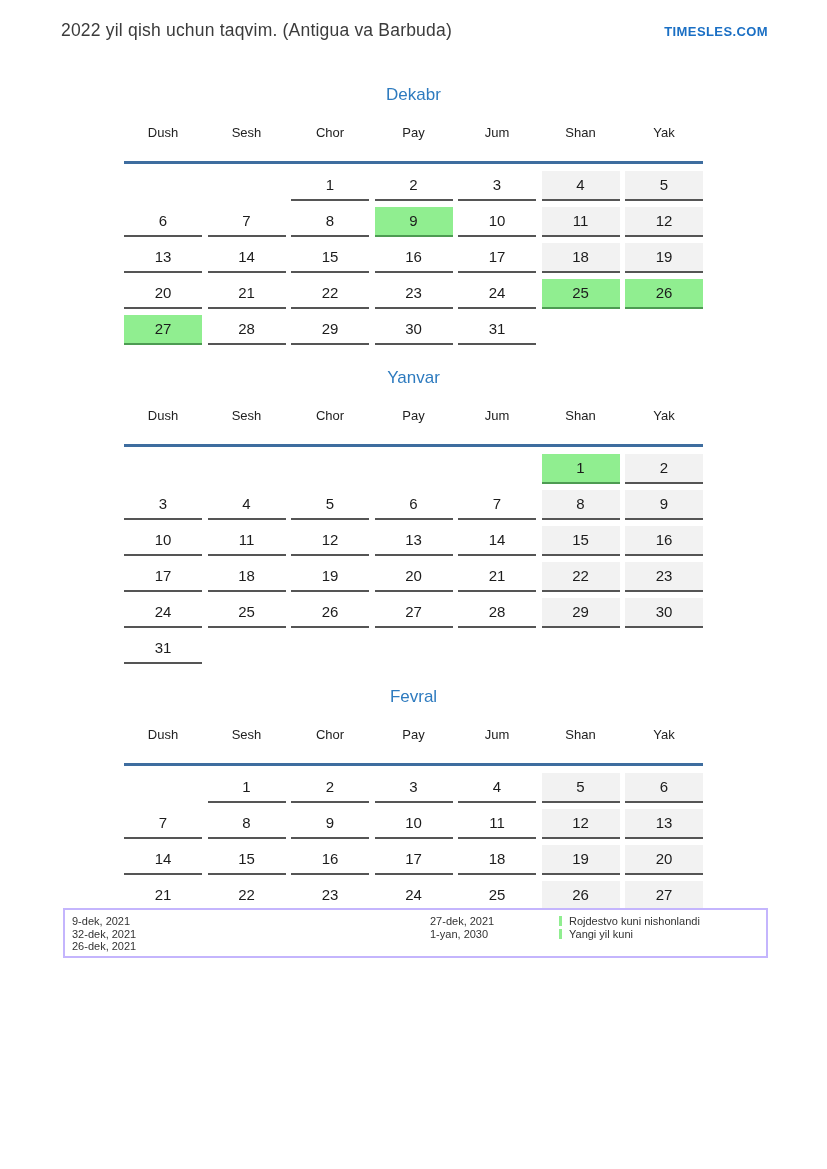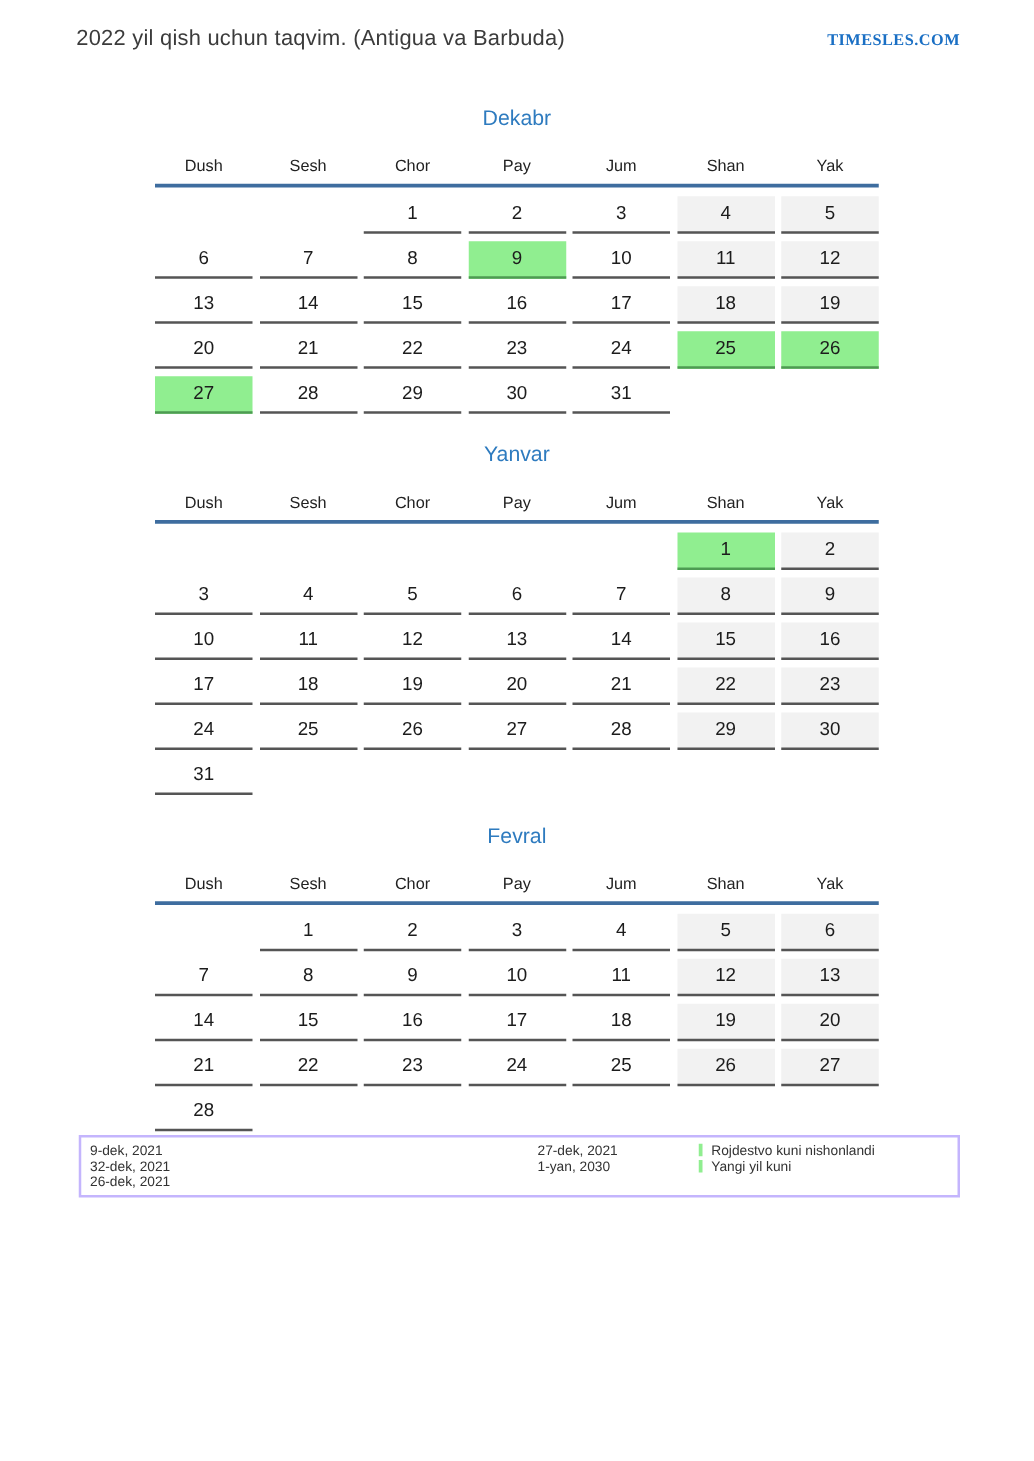--- a/index.html
+++ b/index.html
@@ -8,33 +8,33 @@
     font-family:"Liberation Sans", sans-serif;
     -webkit-font-smoothing:antialiased;
   }
   .page-title {
     position:absolute; left:61px; top:20px;
     font-size:17.5px; color:#3b3b3b; letter-spacing:0.2px;
   }
   .site-link {
     position:absolute; right:59px; top:24px;
     font-size:13px; font-weight:bold; color:#1a6fc4;
-    letter-spacing:0.4px; text-decoration:none; cursor:pointer;font-family:Liberation Serif, serif;
+    letter-spacing:0.4px; text-decoration:none; cursor:pointer;
   }
   .calendar { position:absolute; left:124px; top:62px; width:579px; }
 
   .month-title {
     height:21px; line-height:21px; text-align:center;
     font-size:17px; color:#2e7bbf; margin-top:22px;
   }
   .month:first-child .month-title { }
 
   .day-row {
     display:grid; grid-template-columns:repeat(7,78px); column-gap:5.5px;
-    margin-top:19px; padding-bottom:6px;
+    margin-top:19px; padding-bottom:20px;
     border-bottom:3px solid #3e6d9f;
   }
   .day-name {
     height:17px; line-height:17px; text-align:center;
     font-size:13px; color:#222222;
   }
 
   .grid {
     margin-top:7px;
     display:grid; grid-template-columns:repeat(7,78px);

